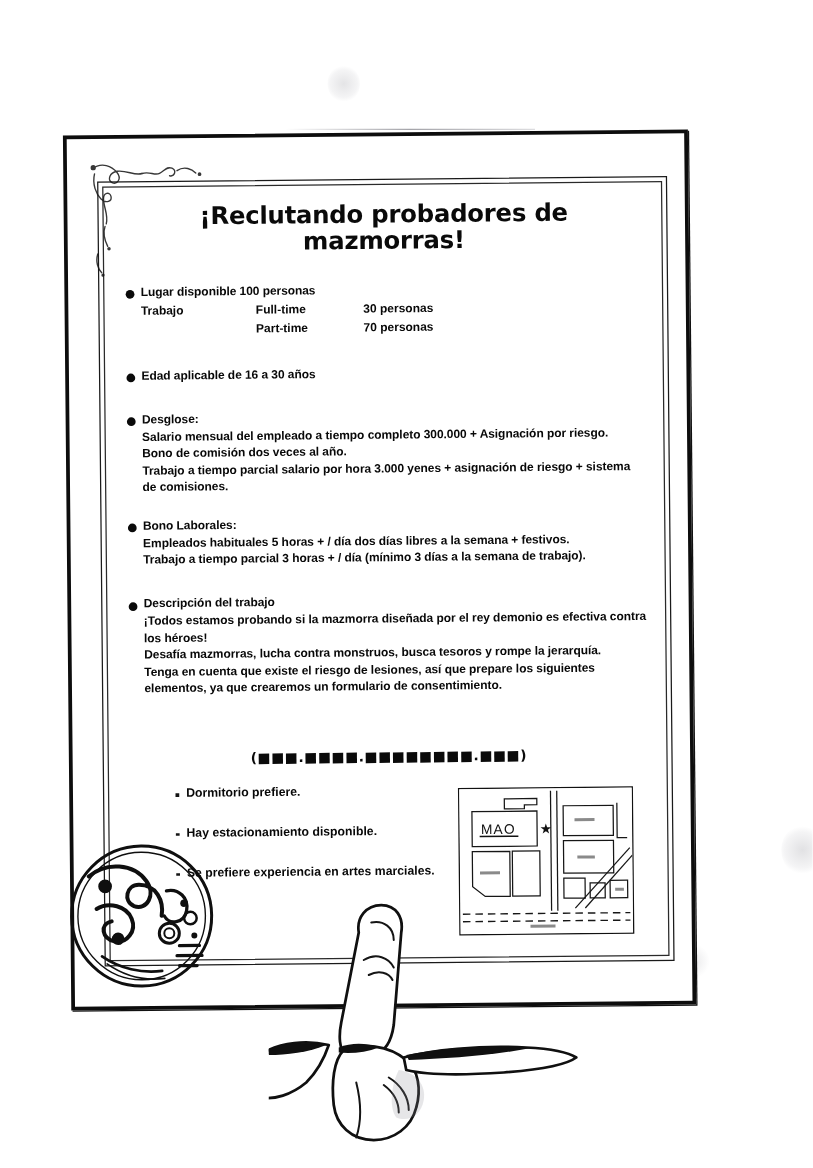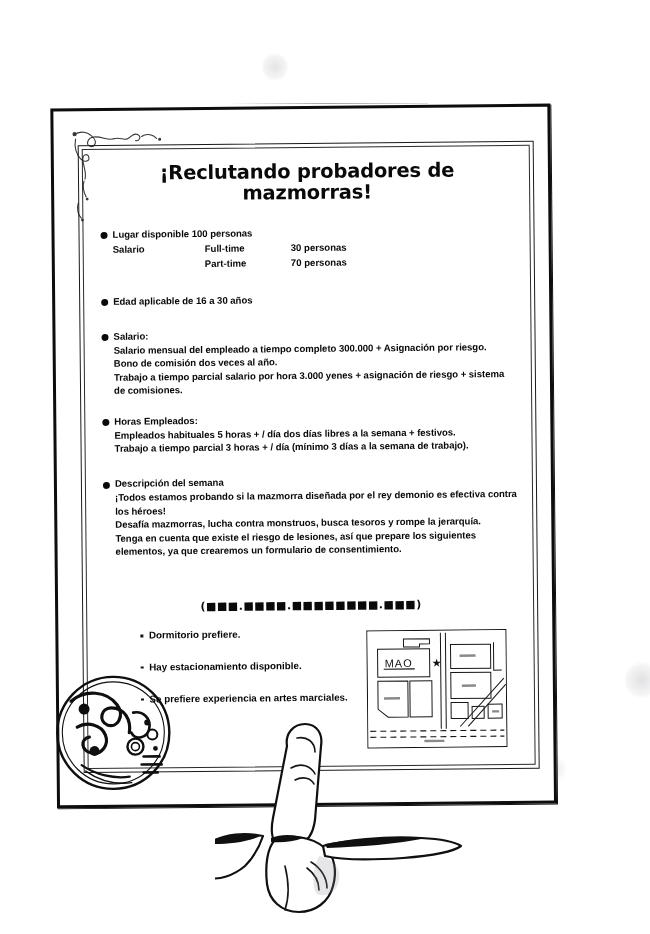--- a/index.html
+++ b/index.html
@@ -142,63 +142,63 @@
     <div id="content">
 
       <h1 id="poster-title">¡Reclutando probadores de mazmorras!</h1>
 
       <div class="section">
         <div class="sec-head">
           <span class="bullet"></span>
           <span class="sec-title">Lugar disponible 100 personas</span>
         </div>
         <div class="breakdown">
-          <span class="bd-cell">Salario</span>
+          <span class="bd-cell">Trabajo</span>
           <span class="bd-cell">Full-time</span>
           <span class="bd-cell">30 personas</span>
           <span class="bd-cell"></span>
           <span class="bd-cell">Part-time</span>
           <span class="bd-cell">70 personas</span>
         </div>
       </div>
 
       <div class="section" style="margin-top:24px;margin-bottom:22px;">
         <div class="sec-head">
           <span class="bullet"></span>
           <span class="sec-title">Edad aplicable de 16 a 30 años</span>
         </div>
       </div>
 
       <div class="section">
         <div class="sec-head">
           <span class="bullet"></span>
-          <span class="sec-title">Salario:</span>
+          <span class="sec-title">Desglose:</span>
         </div>
         <div class="sec-body">
           <div class="line">Salario mensual del empleado a tiempo completo 300.000 + Asignación por riesgo.</div>
           <div class="line">Bono de comisión dos veces al año.</div>
           <div class="line">Trabajo a tiempo parcial salario por hora 3.000 yenes + asignación de riesgo + sistema de comisiones.</div>
         </div>
       </div>
 
       <div class="section" style="margin-top:18px;">
         <div class="sec-head">
           <span class="bullet"></span>
-          <span class="sec-title">Horas Empleados:</span>
+          <span class="sec-title">Bono Laborales:</span>
         </div>
         <div class="sec-body">
           <div class="line">Empleados habituales 5 horas + / día dos días libres a la semana + festivos.</div>
           <div class="line">Trabajo a tiempo parcial 3 horas + / día (mínimo 3 días a la semana de trabajo).</div>
         </div>
       </div>
 
       <div class="section" style="margin-top:22px;">
         <div class="sec-head">
           <span class="bullet"></span>
-          <span class="sec-title">Descripción del semana</span>
+          <span class="sec-title">Descripción del trabajo</span>
         </div>
         <div class="sec-body">
           <div class="line">¡Todos estamos probando si la mazmorra diseñada por el rey demonio es efectiva contra los héroes!</div>
           <div class="line">Desafía mazmorras, lucha contra monstruos, busca tesoros y rompe la jerarquía.</div>
           <div class="line">Tenga en cuenta que existe el riesgo de lesiones, así que prepare los siguientes elementos, ya que crearemos un formulario de consentimiento.</div>
         </div>
       </div>
 
       <div id="redacted">(■■■.■■■■.■■■■■■■■.■■■)</div>
 

